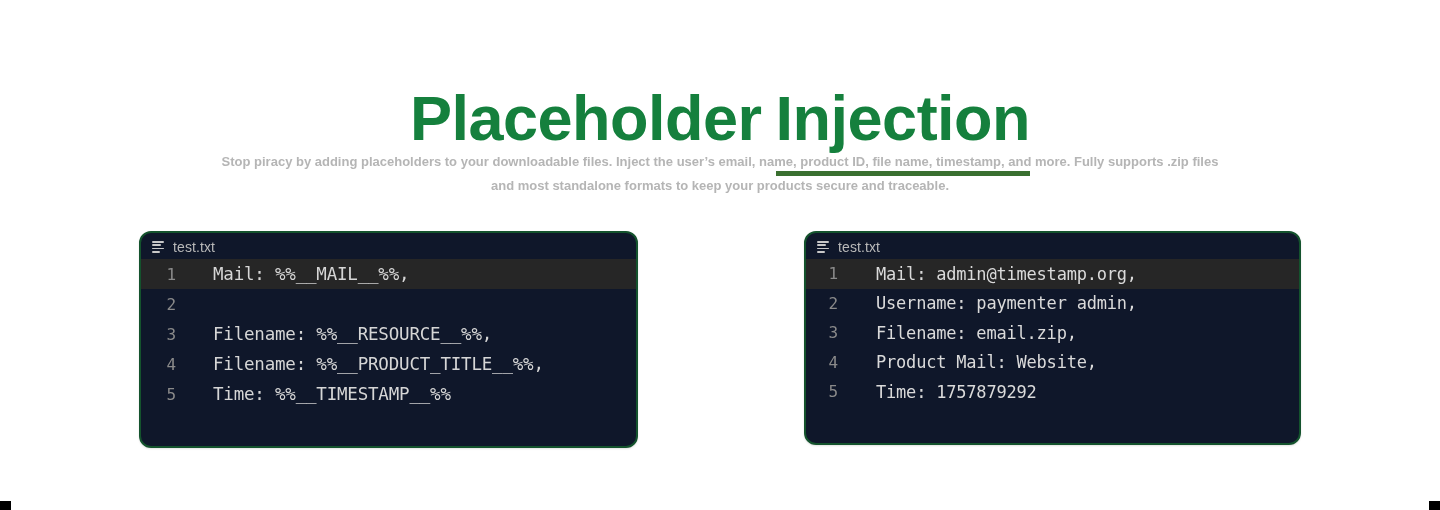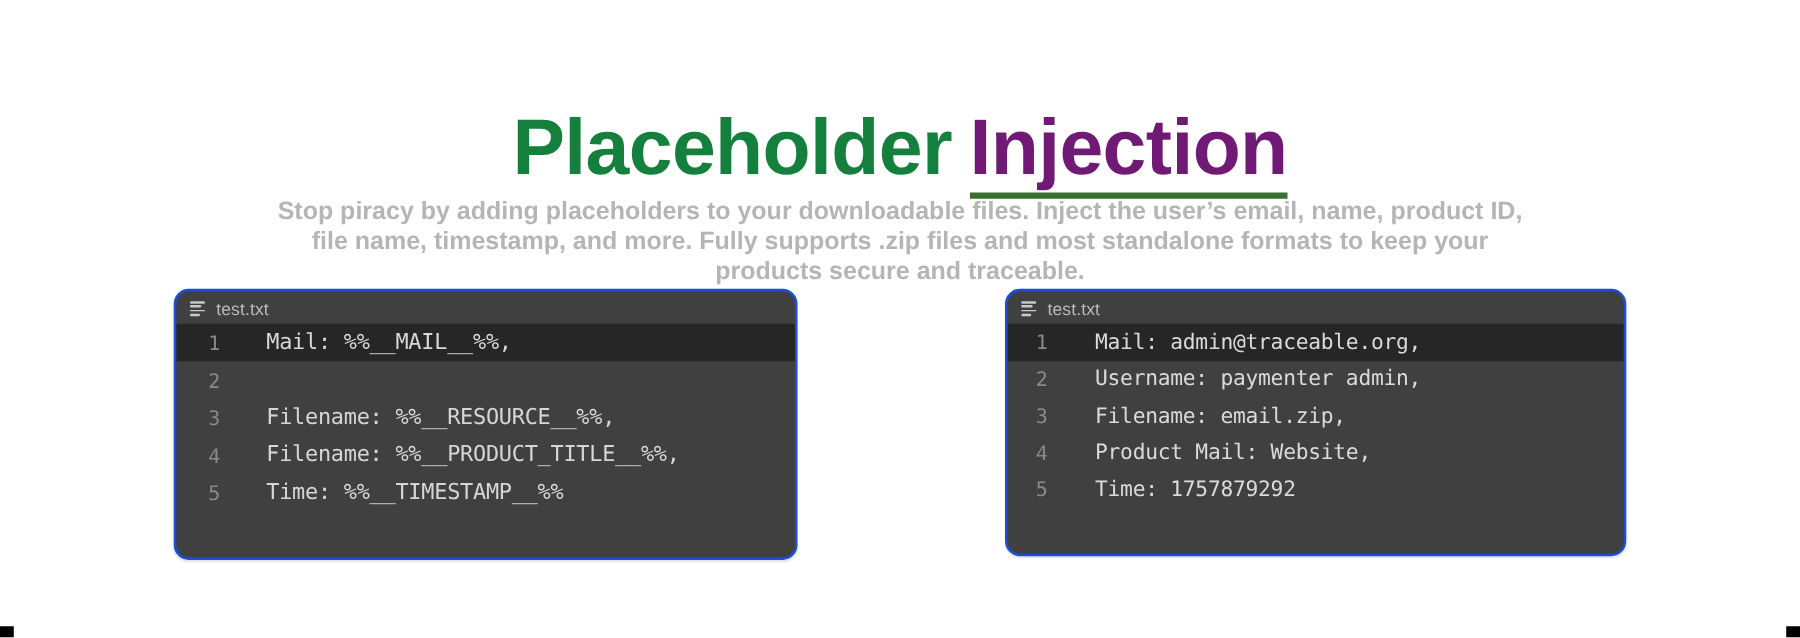--- a/index.html
+++ b/index.html
@@ -28,55 +28,55 @@
     font-weight: 700;
     letter-spacing: -0.5px;
     line-height: 1.1;
     color: #1b1b1b;
     white-space: nowrap;
   }
   .hero-title .word-plain {
     color: #15803d;
   }
   .hero-title .word-accent {
-    color: #701a75;
+    color: #15803d;
     border-bottom: 5px solid #3a7030;
-    padding-bottom: 1px;
+    padding-bottom: 18px;
     margin-left: 14px;
   }
 
   
   .hero-subtitle {
     position: absolute;
     left: 50%;
     transform: translateX(-50%);
     top: 137px;
     width: 1010px;
     text-align: center;
     font-family: "Liberation Sans", sans-serif;
-    font-size: 20px;
+    font-size: 13px;
     font-weight: 700;
     line-height: 24px;
     color: #b5b5b5;
   }
 
   
   .panels-row {
     position: absolute;
     left: 0;
     top: 231px;
     width: 1440px;
     height: 220px;
   }
 
   .code-panel {
     position: absolute;
     top: 0;
-    background: #404040;
-    border: 2px solid #1d4ed8;
+    background: #0f172a;
+    border: 2px solid #14532d;
     border-radius: 12px;
     box-sizing: border-box;
     overflow: hidden;
     box-shadow: 0 1px 2px rgba(0,0,0,0.12);
   }
   .code-panel.left {
     left: 139px;
     width: 499px;
     height: 217px;
   }
@@ -224,21 +224,21 @@
         <i></i>
           <i></i>
           <i></i>
           <i></i>
       </span>
       <span class="panel-filename">test.txt</span>
     </div>
     <div class="code-body">
       <div class="code-line is-active">
         <span class="ln">1</span>
-        <span class="src">Mail: admin@traceable.org,</span>
+        <span class="src">Mail: admin@timestamp.org,</span>
       </div>
       <div class="code-line">
         <span class="ln">2</span>
         <span class="src">Username: paymenter admin,</span>
       </div>
       <div class="code-line">
         <span class="ln">3</span>
         <span class="src">Filename: email.zip,</span>
       </div>
       <div class="code-line">

